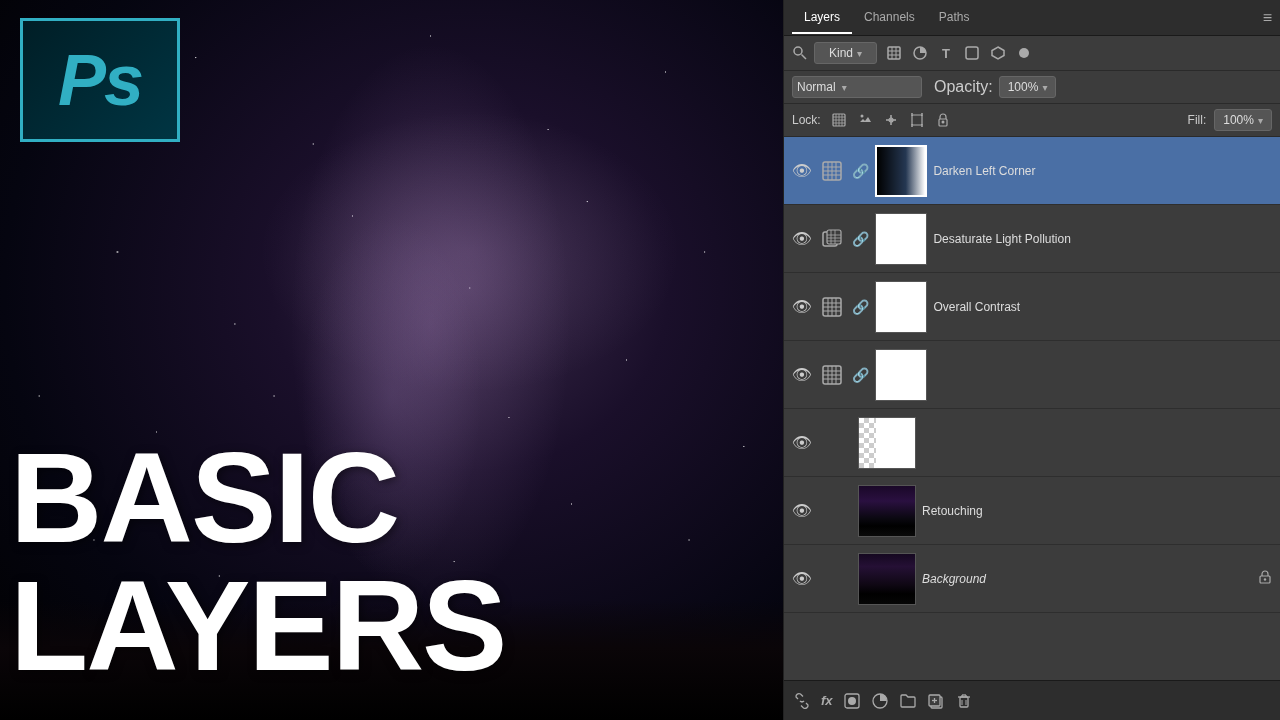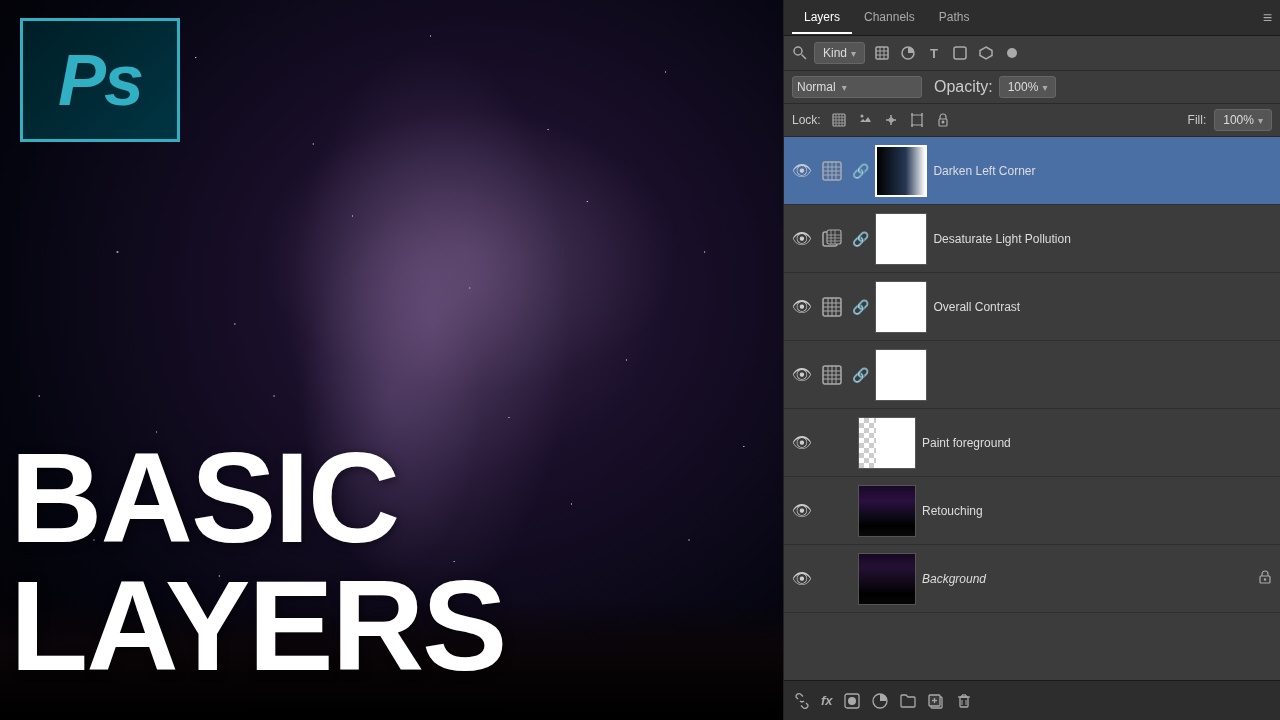--- a/index.html
+++ b/index.html
@@ -169,21 +169,21 @@
       background: #3c3c3c;
       border-bottom: 1px solid #2a2a2a;
     }
 
     .kind-dropdown {
       display: flex;
       align-items: center;
       background: #555;
       border: 1px solid #666;
       border-radius: 3px;
-      padding: 3px 8px;
+      padding: 3px 14px;
       font-size: 12px;
       color: #ddd;
       cursor: pointer;
       gap: 4px;
     }
 
     .filter-icons {
       display: flex;
       gap: 4px;
       align-items: center;
@@ -686,21 +686,20 @@
         <div class="thumb-white"></div>
       </div>
     </div>
 
     <div class="layer-item">
       <div class="layer-visibility">👁</div>
       <div style="width:34px;"></div>
       <div class="layer-thumbnail">
         <div class="thumb-checker-partial"></div>
       </div>
-      <span class="layer-name">Paint foreground</span>
     </div>
 
     <div class="layer-item">
       <div class="layer-visibility">👁</div>
       <div style="width:34px;"></div>
       <div class="layer-thumbnail">
         <div class="thumb-sky" style="background: linear-gradient(to bottom, #1a0828 0%, #2a1040 30%, #0a0810 65%, #000 80%, #0a0a0a 100%);"></div>
       </div>
       <span class="layer-name">Retouching</span>
     </div>

